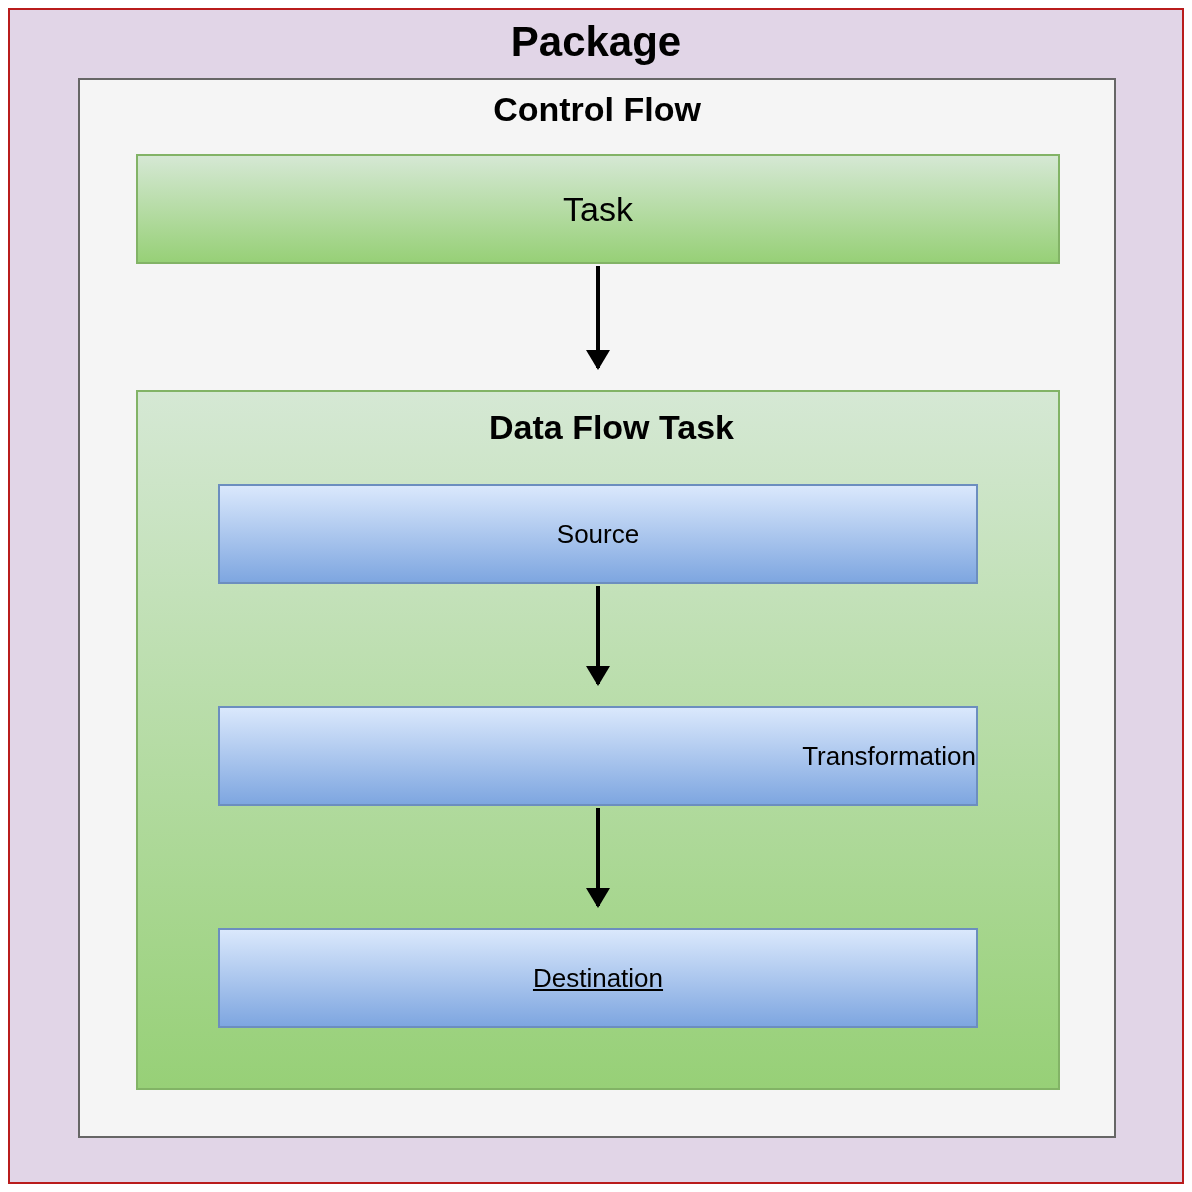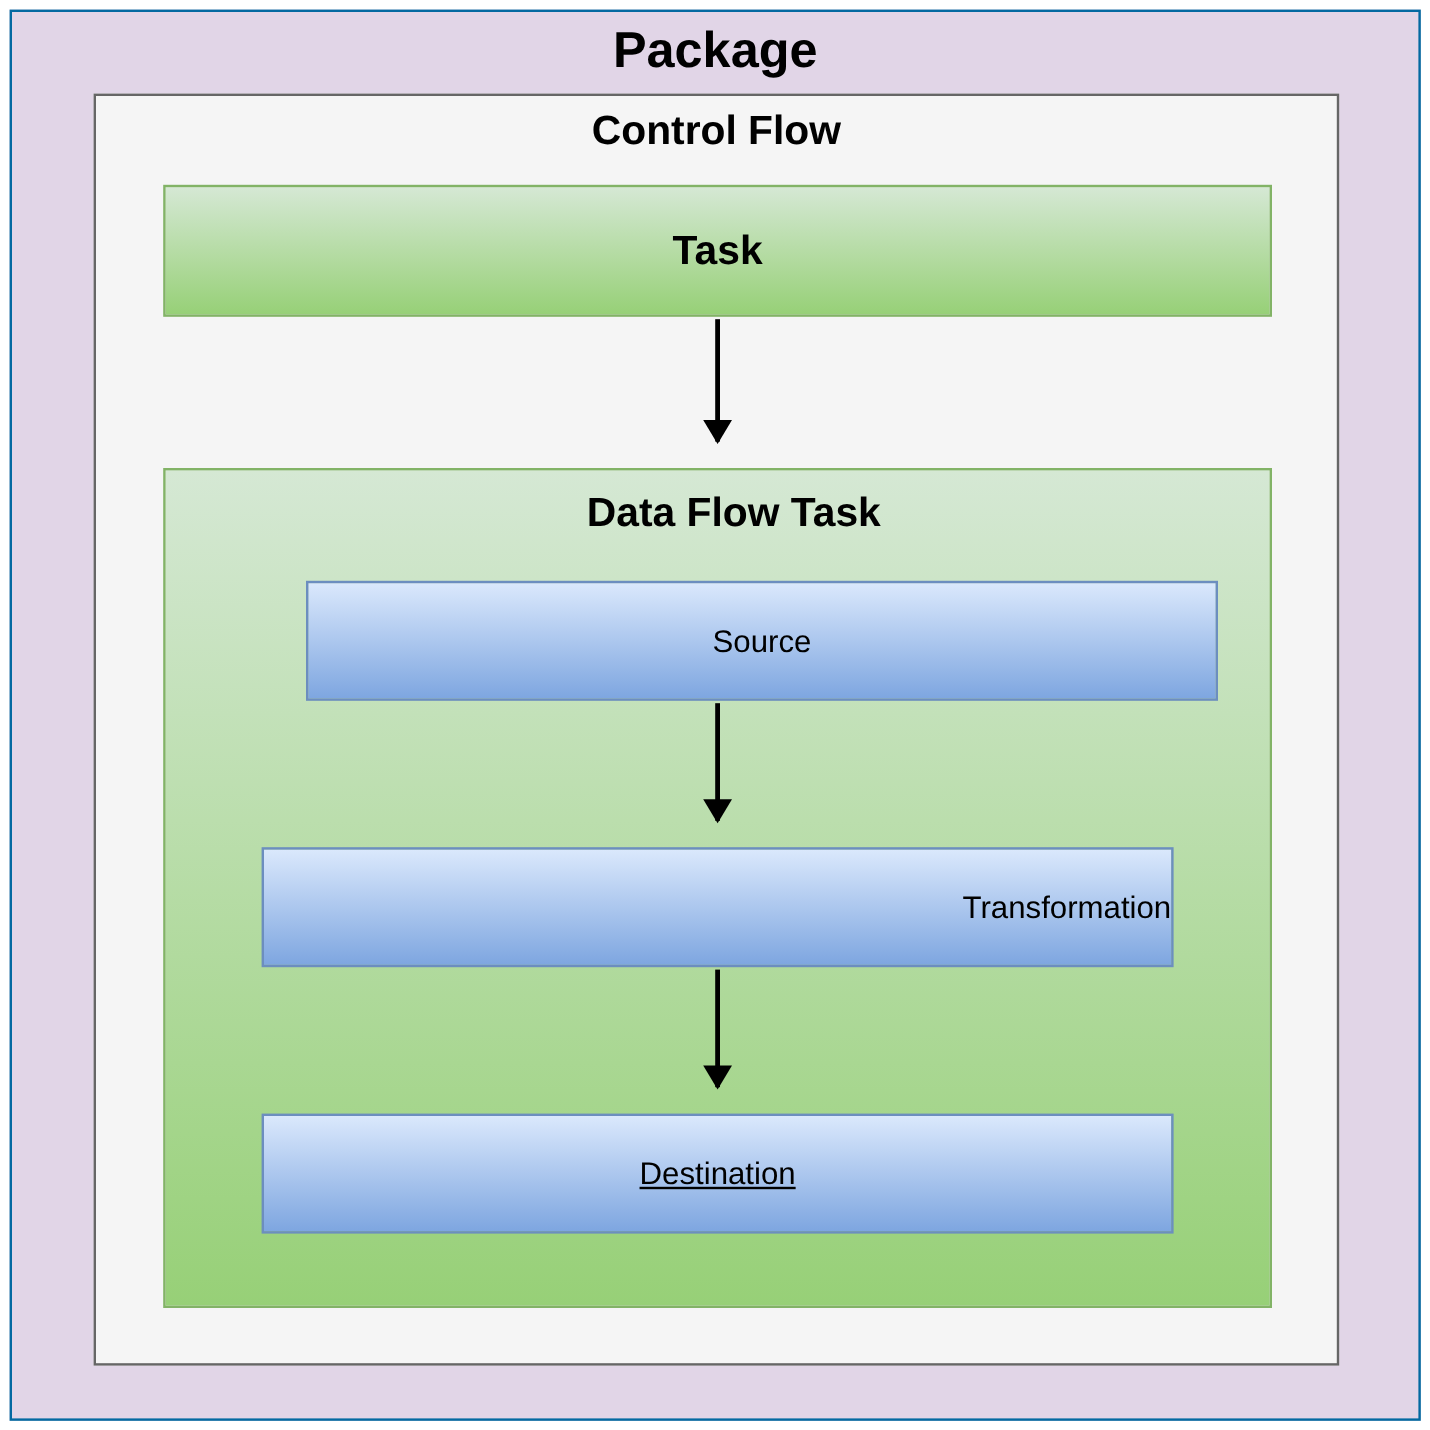--- a/index.html
+++ b/index.html
@@ -12,21 +12,21 @@
     font-family: Arial, Helvetica, sans-serif;
     position: relative;
   }
   .package {
     position: absolute;
     left: 8px;
     top: 8px;
     width: 1176px;
     height: 1176px;
     background: #e1d5e7;
-    border: 2px solid #0369a1;
+    border: 2px solid #b91c1c;
   }
   .package-title {
     text-align: center;
     font-size: 42px;
     font-weight: bold;
     color: #000;
     padding-top: 8px;
     padding-bottom: 4px;
   }
   .control-flow {
@@ -52,21 +52,21 @@
     width: 924px;
     height: 110px;
     background: linear-gradient(to bottom, #d5e8d4 0%, #97d077 100%);
     border: 2px solid #82b366;
     display: flex;
     align-items: center;
     justify-content: center;
   }
   .task-label {
     font-size: 34px;
-    font-weight: bold;
+    font-weight: normal;
     color: #000;
   }
   .dataflow {
     position: absolute;
     left: 56px;
     top: 310px;
     width: 924px;
     height: 700px;
     background: linear-gradient(to bottom, #d5e8d4 0%, #97d077 100%);
     border: 2px solid #82b366;
@@ -87,21 +87,21 @@
     background: linear-gradient(to bottom, #dae8fc 0%, #7ea6e0 100%);
     border: 2px solid #6c8ebf;
     display: flex;
     align-items: center;
     justify-content: center;
   }
   .blue-label {
     font-size: 26px;
     color: #000;
   }
-  .source { top: 92px; margin-left: 37px; }
+  .source { top: 92px; }
   .transformation { top: 314px; justify-content: flex-end; }
   .destination { top: 536px; text-decoration: underline; }
   .arrow {
     position: absolute;
     width: 4px;
     background: #000;
     left: 50%;
     transform: translateX(-50%);
   }
   .arrow::after {

